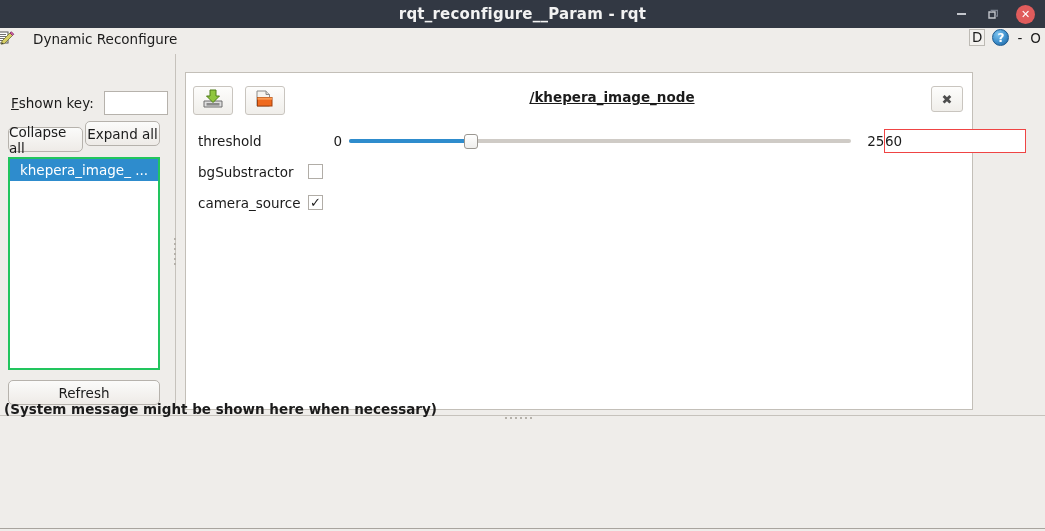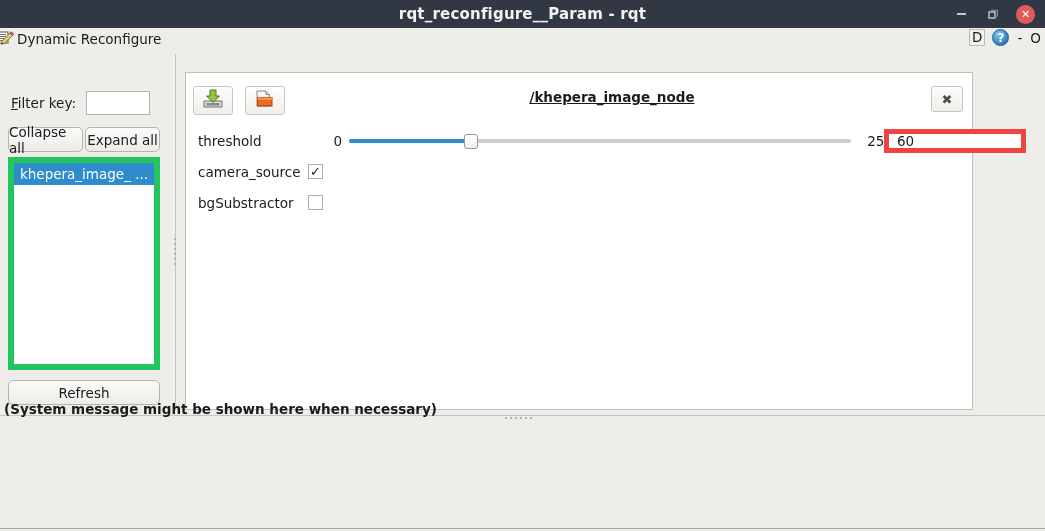--- a/index.html
+++ b/index.html
@@ -50,21 +50,21 @@
     width: 1045px; height: 503px;
     background: #efedea;
   }
 
   
   #plugin-header {
     position: absolute; left: 0; top: 0; width: 1045px; height: 23px;
   }
   #plugin-title-wrap {
     position: absolute; left: 0; top: 2px;
-    display: flex; align-items: center; gap: 2px;
+    display: flex; align-items: center; gap: 18px;
   }
   #pencil-icon {
     width: 17px; height: 17px; margin-left: -2px; flex: 0 0 auto;
   }
   #plugin-title {
     font-size: 13.5px; color: #1b1b1b;
     font-family: "DejaVu Sans", sans-serif;
   }
   #plugin-tools {
     position: absolute; right: 4px; top: 1px;
@@ -112,28 +112,28 @@
   .btn {
     border: 1px solid #b6b2ac;
     border-radius: 5px;
     background: linear-gradient(#fbfbfa, #eeebe7);
     font-size: 13.5px; color: #1b1b1b;
     font-family: "DejaVu Sans", sans-serif;
     display: flex; align-items: center; justify-content: center;
     cursor: default;
   }
   #collapse-all { position: absolute; left: 8px; top: 73px; width: 75px; height: 25px; }
-  #expand-all   { position: absolute; left: 85px; top: 73px; width: 75px; height: 25px; }
+  #expand-all   { position: absolute; left: 85px; top: 67px; width: 75px; height: 25px; }
   #refresh-btn  { position: absolute; left: 8px; top: 326px; width: 152px; height: 25px; }
 
   #node-list {
     position: absolute; left: 8px; top: 103px;
     width: 152px; height: 213px;
     background: #ffffff;
-    border: 6px solid #22c55e;
+    border: 2px solid #22c55e;
     overflow: hidden;
   }
   #node-item {
     height: 22px;
     background: #2e8ccd;
     color: #ffffff;
     font-size: 13.5px;
     display: flex; align-items: center; justify-content: center;
     font-family: "DejaVu Sans", sans-serif;
   }
@@ -221,23 +221,23 @@
     border: 1px solid #9b9791;
     border-radius: 3px;
   }
   .slider-max {
     position: absolute; left: 673px; width: 34px;
     font-size: 13.5px; color: #1b1b1b; text-align: right;
   }
   .param-value-input {
     position: absolute; left: 698px;
     width: 142px; height: 24px;
-    border: 5px solid #ef4444; background: #ffffff;
-    font-size: 13.5px; color: #1b1b1b;
-    padding: 0 8px;
+    border: 1px solid #ef4444; background: #ffffff;
+    font-size: 13.5px; color: #1b1b1b;
+    padding: 0 0;
     font-family: "DejaVu Sans", sans-serif;
   }
 
   .param-check {
     position: absolute;
     width: 15px; height: 15px;
     border: 1px solid #b1ada7;
     background: #ffffff;
     display: flex; align-items: center; justify-content: center;
   }
@@ -325,21 +325,21 @@
       <span class="tool-letter">D</span>
       <span class="help-icon">?</span>
       <span class="dash-mark">-</span>
       <span class="o-mark">O</span>
     </div>
   </div>
 
   <div id="left-panel">
 
     <div id="filter-row">
-      <span id="filter-label"><u>F</u><span>ilter key:</span></span>
+      <span id="filter-label"><u>F</u><span>shown key:</span></span>
       <input id="filter-input" type="text" value="" style="">
     </div>
 
     <div class="btn" id="collapse-all">Collapse all</div>
     <div class="btn" id="expand-all">Expand all</div>
 
     <div id="node-list">
       <div id="node-item">khepera_image_ ...</div>
     </div>
 
@@ -394,33 +394,33 @@
         <div class="slider-track-wrap">
           <div class="slider-groove"></div>
           <div class="slider-fill" id="thr-fill" style="width: 121.68px;"></div>
           <div class="slider-handle" id="thr-handle" style="left: 114.68px;"></div>
         </div>
         <span class="slider-max">255</span>
         <input class="param-value-input" type="text" value="60" style="">
       </div>
 
       <div class="param-row">
+        <span class="param-label">bgSubstractor</span>
+        <span class="param-check" style="left:122px;">
+          <span class="tick"></span>
+        </span>
+      </div>
+
+      <div class="param-row">
         <span class="param-label">camera_source</span>
         <span class="param-check" style="left:122px;">
           <span class="tick">✓</span>
         </span>
       </div>
 
-      <div class="param-row">
-        <span class="param-label">bgSubstractor</span>
-        <span class="param-check" style="left:122px;">
-          <span class="tick"></span>
-        </span>
-      </div>
-
     </div>
   </div>
 
   <div id="hsplit1">
     <div class="line"></div>
     <div class="dots">
       <i></i>
         <i></i>
         <i></i>
         <i></i>

